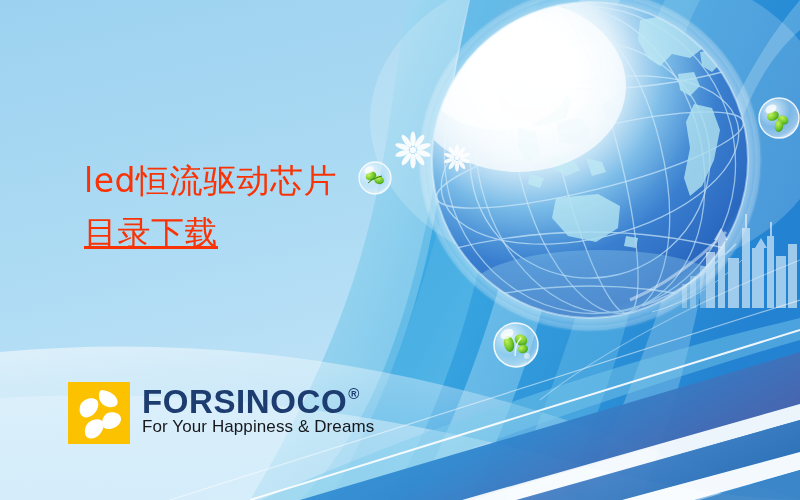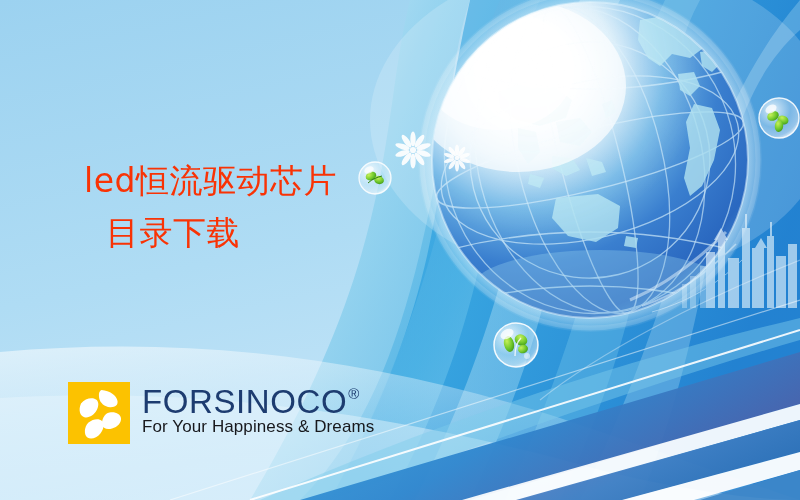--- a/index.html
+++ b/index.html
@@ -30,21 +30,22 @@
   }
   #headline .hl-line {
     font-size:33px;
     font-weight:400;
     color:#F93305;
     font-family:"DejaVu Sans", "Liberation Sans", sans-serif;
     letter-spacing:0.5px;
   }
   #headline .hl-line.line2 {
     margin-top:13px;
-    margin-left:22px;
+    margin-left:0;
+    text-decoration:underline;
   }
   
   #logo-block {
     position:absolute;
     left:68px; top:382px;
     z-index:30;
     display:flex;
     align-items:flex-start;
   }
   #logo-mark {
@@ -56,21 +57,21 @@
   #logo-mark svg { display:block; width:62px; height:62px; }
   #logo-text {
     margin-left:12px;
     padding-top:3px;
     display:flex;
     flex-direction:column;
     align-items:flex-start;
   }
   #wordmark {
     font-size:33px;
-    font-weight:normal;
+    font-weight:bold;
     color:#1D3C70;
     letter-spacing:0.6px;
     line-height:1;
     font-family:"Liberation Sans", sans-serif;
     display:flex;
     align-items:flex-start;
   }
   #wordmark .reg {
     font-size:15px;
     line-height:1;

